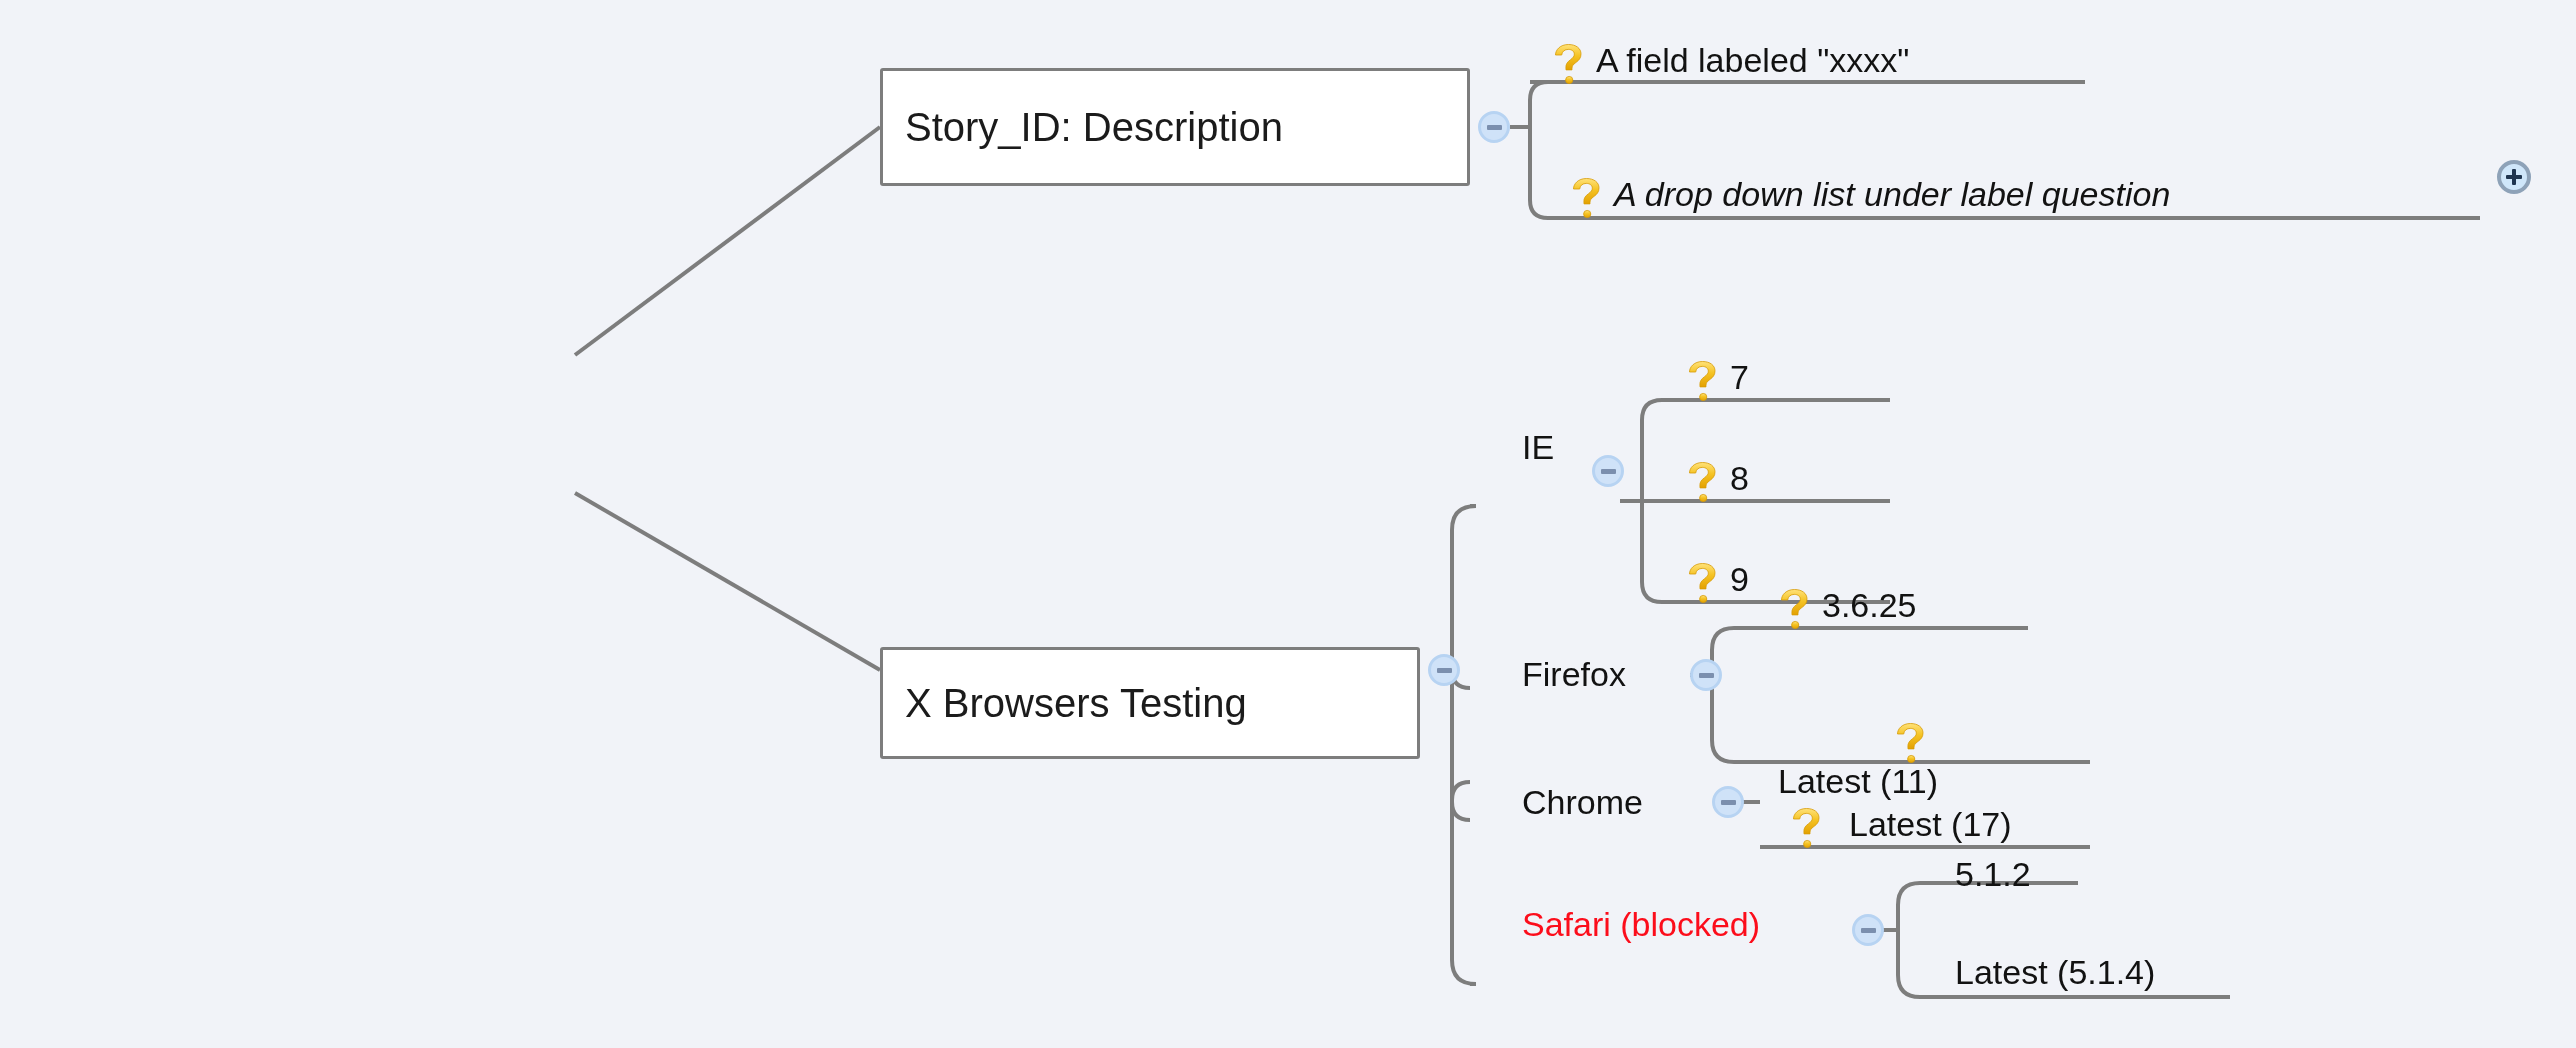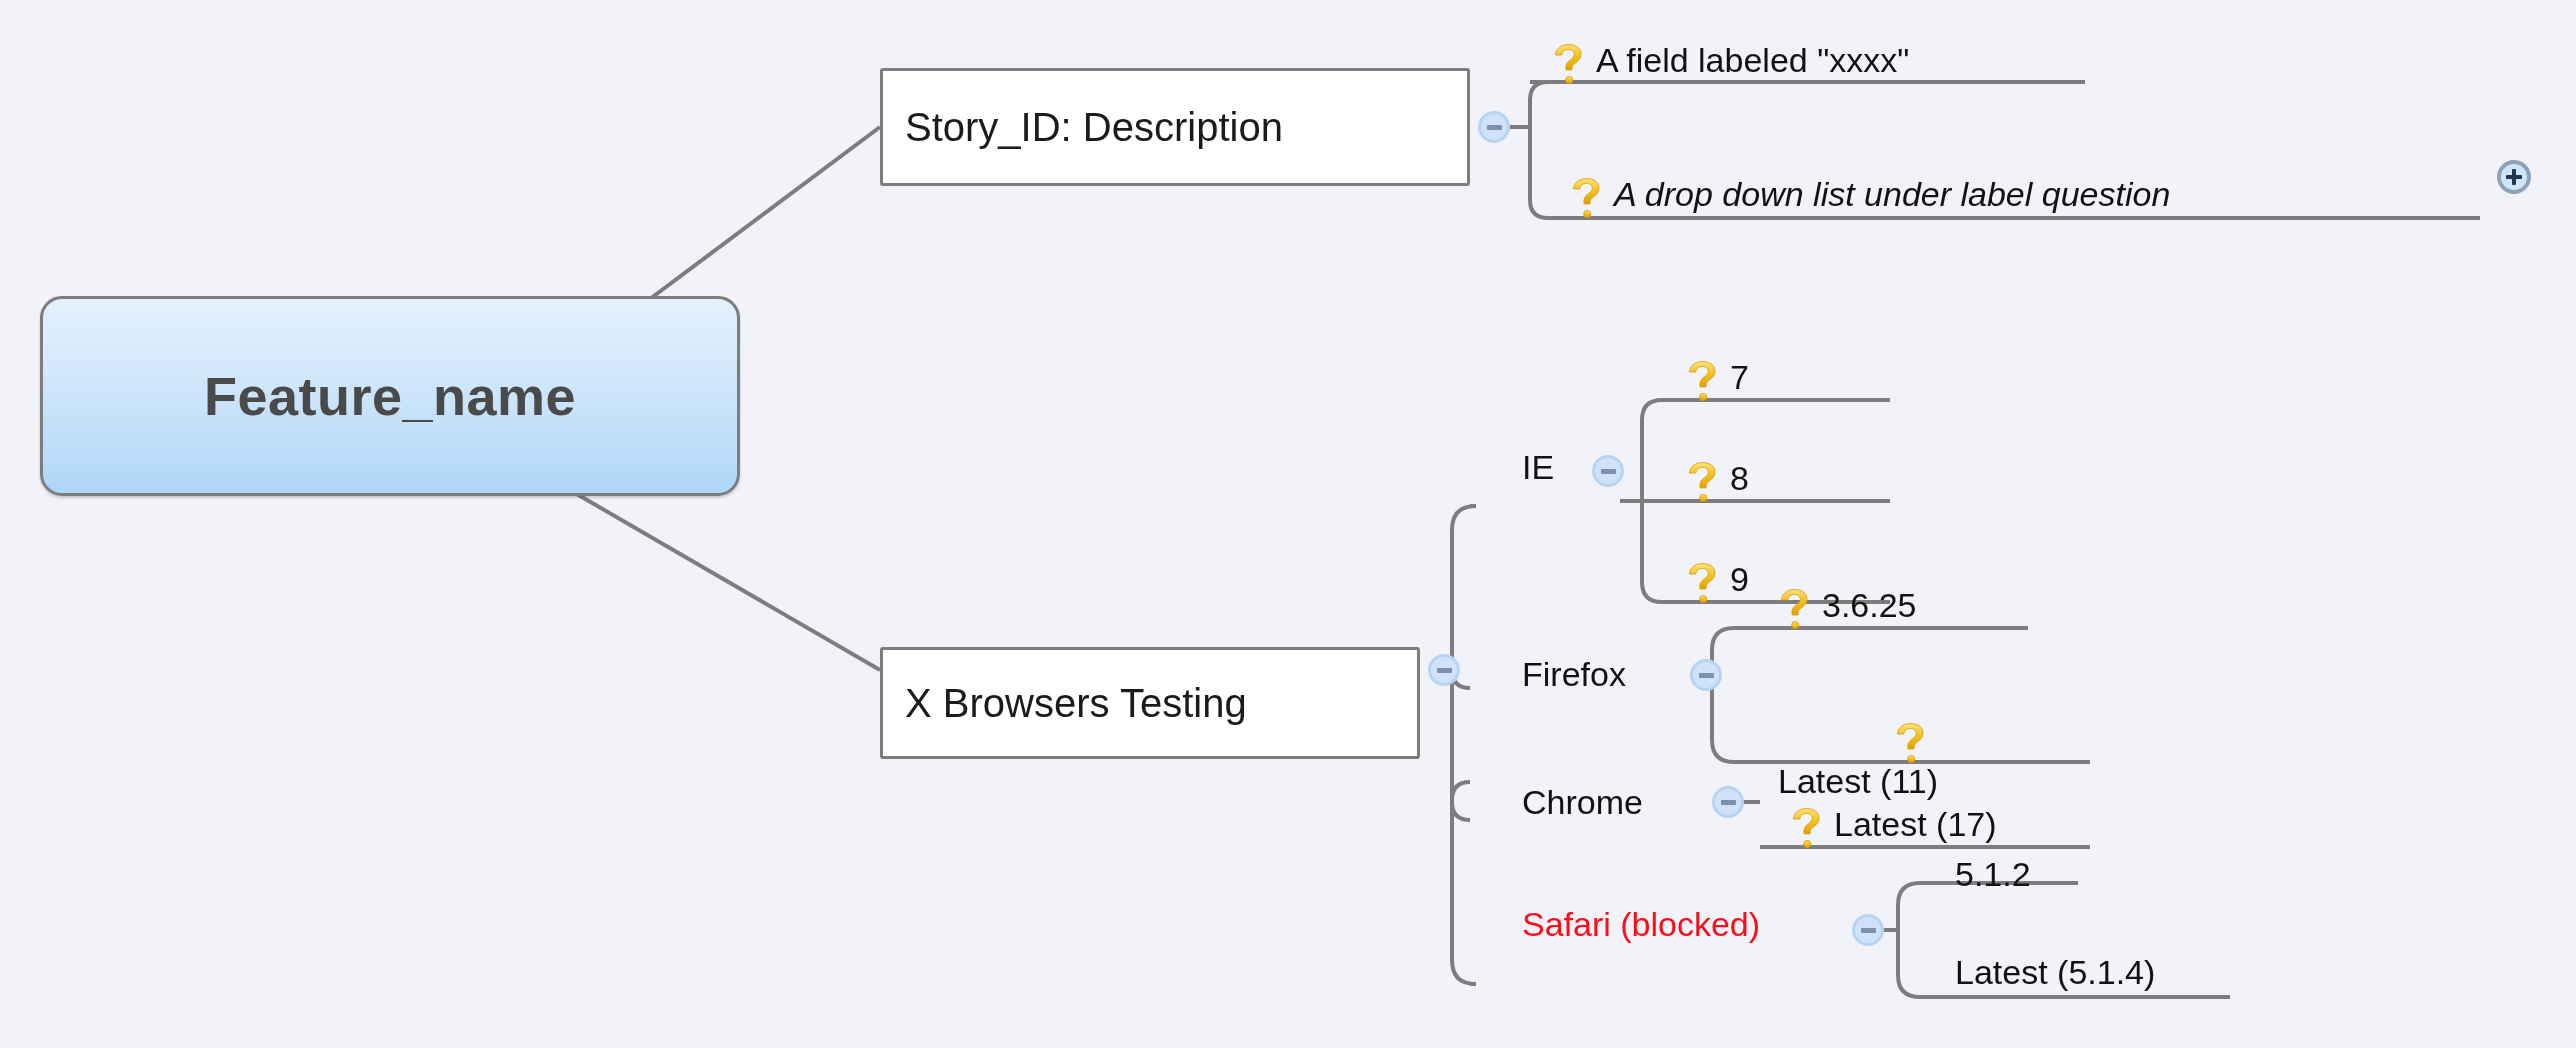--- a/index.html
+++ b/index.html
@@ -176,23 +176,20 @@
 
       <path d="M 1880,930 L 1898,930"></path>
       <path d="M 1898,905 q 0,-22 22,-22 L 2078,883"></path>
       <path d="M 1898,905 L 1898,975 q 0,22 22,22 L 2230,997"></path>
 
       <path d="M 1530,82  L 2085,82"></path>
       <path d="M 1548,218 L 2480,218"></path>
     </g>
   </svg>
 
-  <div class="node-box root" style="left:40px; top:296px; width:700px; height:200px;">
-    <span class="root-label">Feature_name</span>
-  </div>
 
   <div class="node-box" style="left:880px; top:68px; width:590px; height:118px;">
     <span class="box-label">Story_ID: Description</span>
   </div>
   <div class="toggle minus" style="left:1478px; top:111px;">
     <span class="bar"></span>
   </div>
 
   <div class="leaf" style="left:1552px; top:38px;">
     <span class="qmark">
@@ -225,21 +222,21 @@
     <span class="vert"></span>
   </div>
 
   <div class="node-box" style="left:880px; top:647px; width:540px; height:112px;">
     <span class="box-label">X Browsers Testing</span>
   </div>
   <div class="toggle minus" style="left:1428px; top:654px;">
     <span class="bar"></span>
   </div>
 
-  <div class="branch-label" style="left:1522px; top:448px;">IE</div>
+  <div class="branch-label" style="left:1522px; top:428px;">IE</div>
   <div class="toggle minus" style="left:1592px; top:455px;">
     <span class="bar"></span>
   </div>
 
   <div class="leaf" style="left:1686px; top:355px;">
     <span class="qmark">
       <svg viewBox="0 0 34 44" width="34" height="44">
         <path d="M16.5 2.5 C8 2.5 3.5 8 3.5 13 h6.2 c0.3-3.4 2.8-5.6 6.6-5.6 c3.6 0 6 2 6 4.7 c0 2.3-1.1 3.6-3.8 5.6 c-3.3 2.4-4.9 4.5-4.6 8.6 l0.1 1.6 h6 v-1.3 c0-2.7 1-4 3.9-6.1 c3.2-2.3 5.1-4.7 5.1-8.6 C29 6.4 24 2.5 16.5 2.5 Z" fill="url(#qg1)" stroke="#d79b05" stroke-width="0.8"></path>
         <ellipse cx="17.2" cy="38" rx="3.6" ry="3.6" fill="url(#qg1)" stroke="#d79b05" stroke-width="0.8"></ellipse>
       </svg>
@@ -290,21 +287,21 @@
       </svg>
     </span>
     <span class="leaf-text">Latest (11)</span>
   </div>
 
   <div class="branch-label" style="left:1522px; top:783px;">Chrome</div>
   <div class="toggle minus" style="left:1712px; top:786px;">
     <span class="bar"></span>
   </div>
 
-  <div class="leaf" style="left:1790px; top:802px;">
+  <div class="leaf" style="left:1790px; top:802px;gap:15px;">
     <span class="qmark">
       <svg viewBox="0 0 34 44" width="34" height="44">
         <path d="M16.5 2.5 C8 2.5 3.5 8 3.5 13 h6.2 c0.3-3.4 2.8-5.6 6.6-5.6 c3.6 0 6 2 6 4.7 c0 2.3-1.1 3.6-3.8 5.6 c-3.3 2.4-4.9 4.5-4.6 8.6 l0.1 1.6 h6 v-1.3 c0-2.7 1-4 3.9-6.1 c3.2-2.3 5.1-4.7 5.1-8.6 C29 6.4 24 2.5 16.5 2.5 Z" fill="url(#qg1)" stroke="#d79b05" stroke-width="0.8"></path>
         <ellipse cx="17.2" cy="38" rx="3.6" ry="3.6" fill="url(#qg1)" stroke="#d79b05" stroke-width="0.8"></ellipse>
       </svg>
     </span>
     <span class="leaf-text">Latest (17)</span>
   </div>
 
   <div class="branch-label blocked" style="left:1522px; top:905px;">Safari (blocked)</div>

